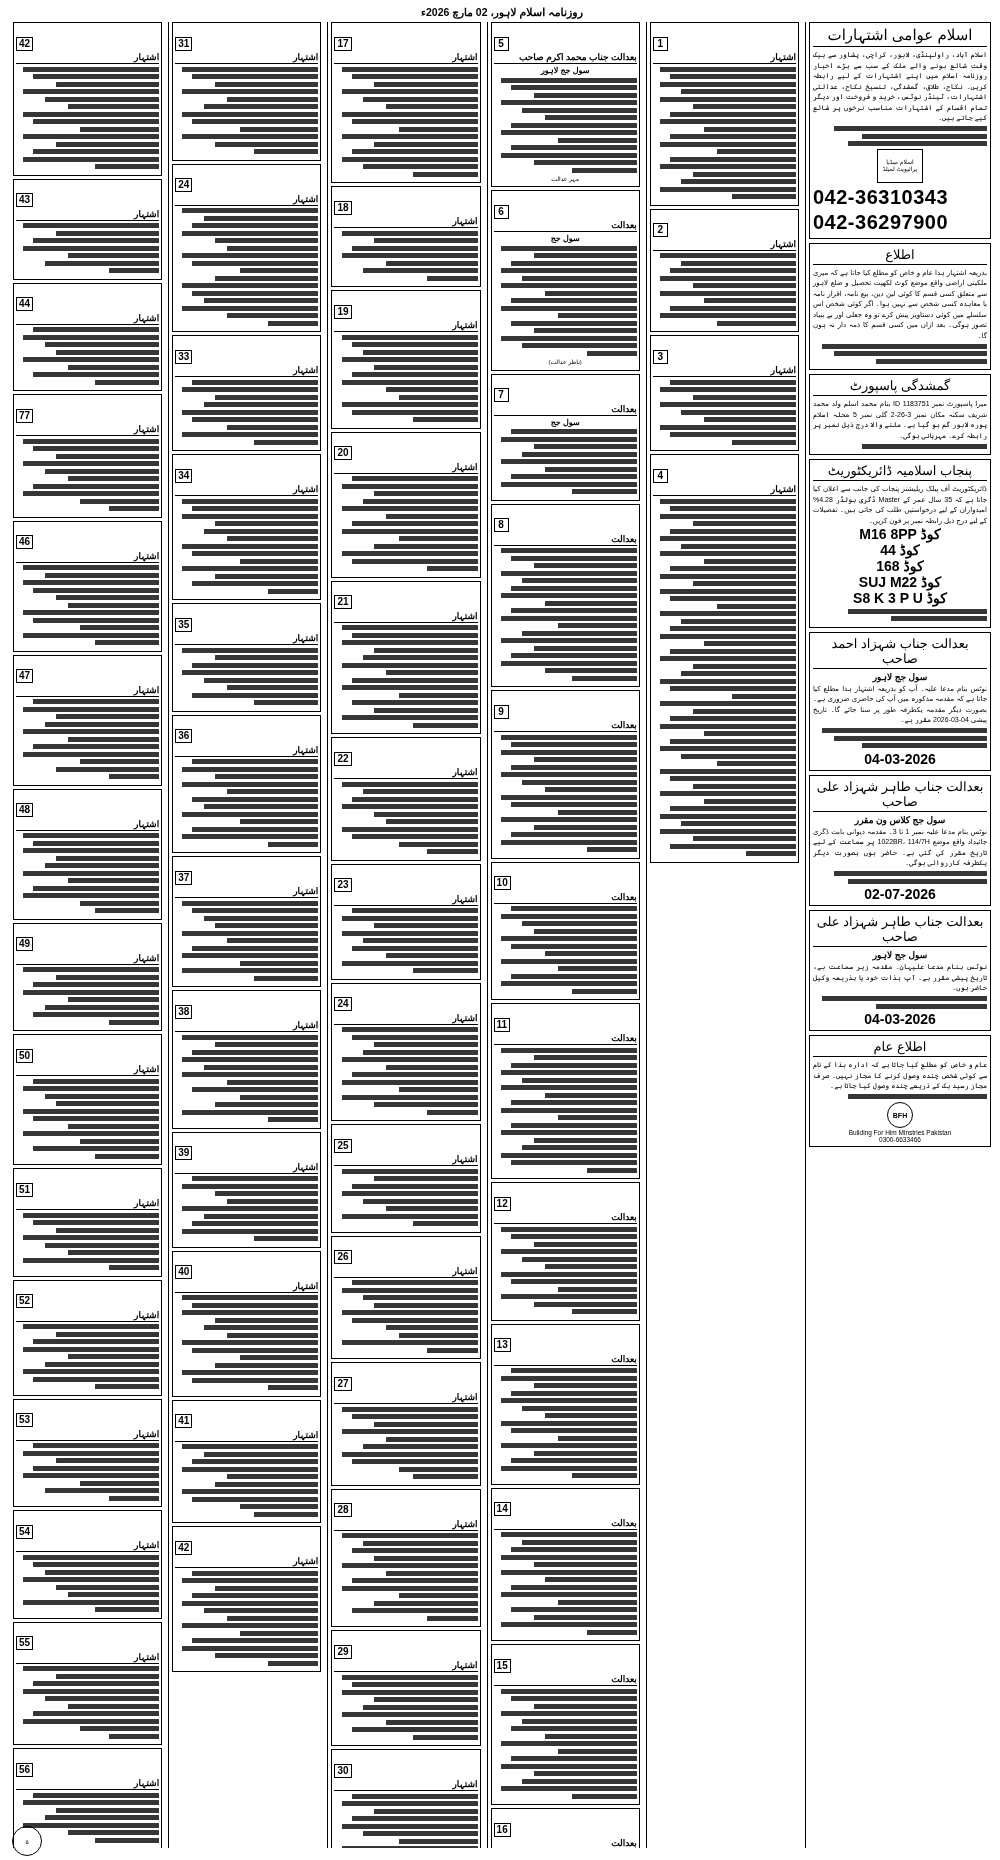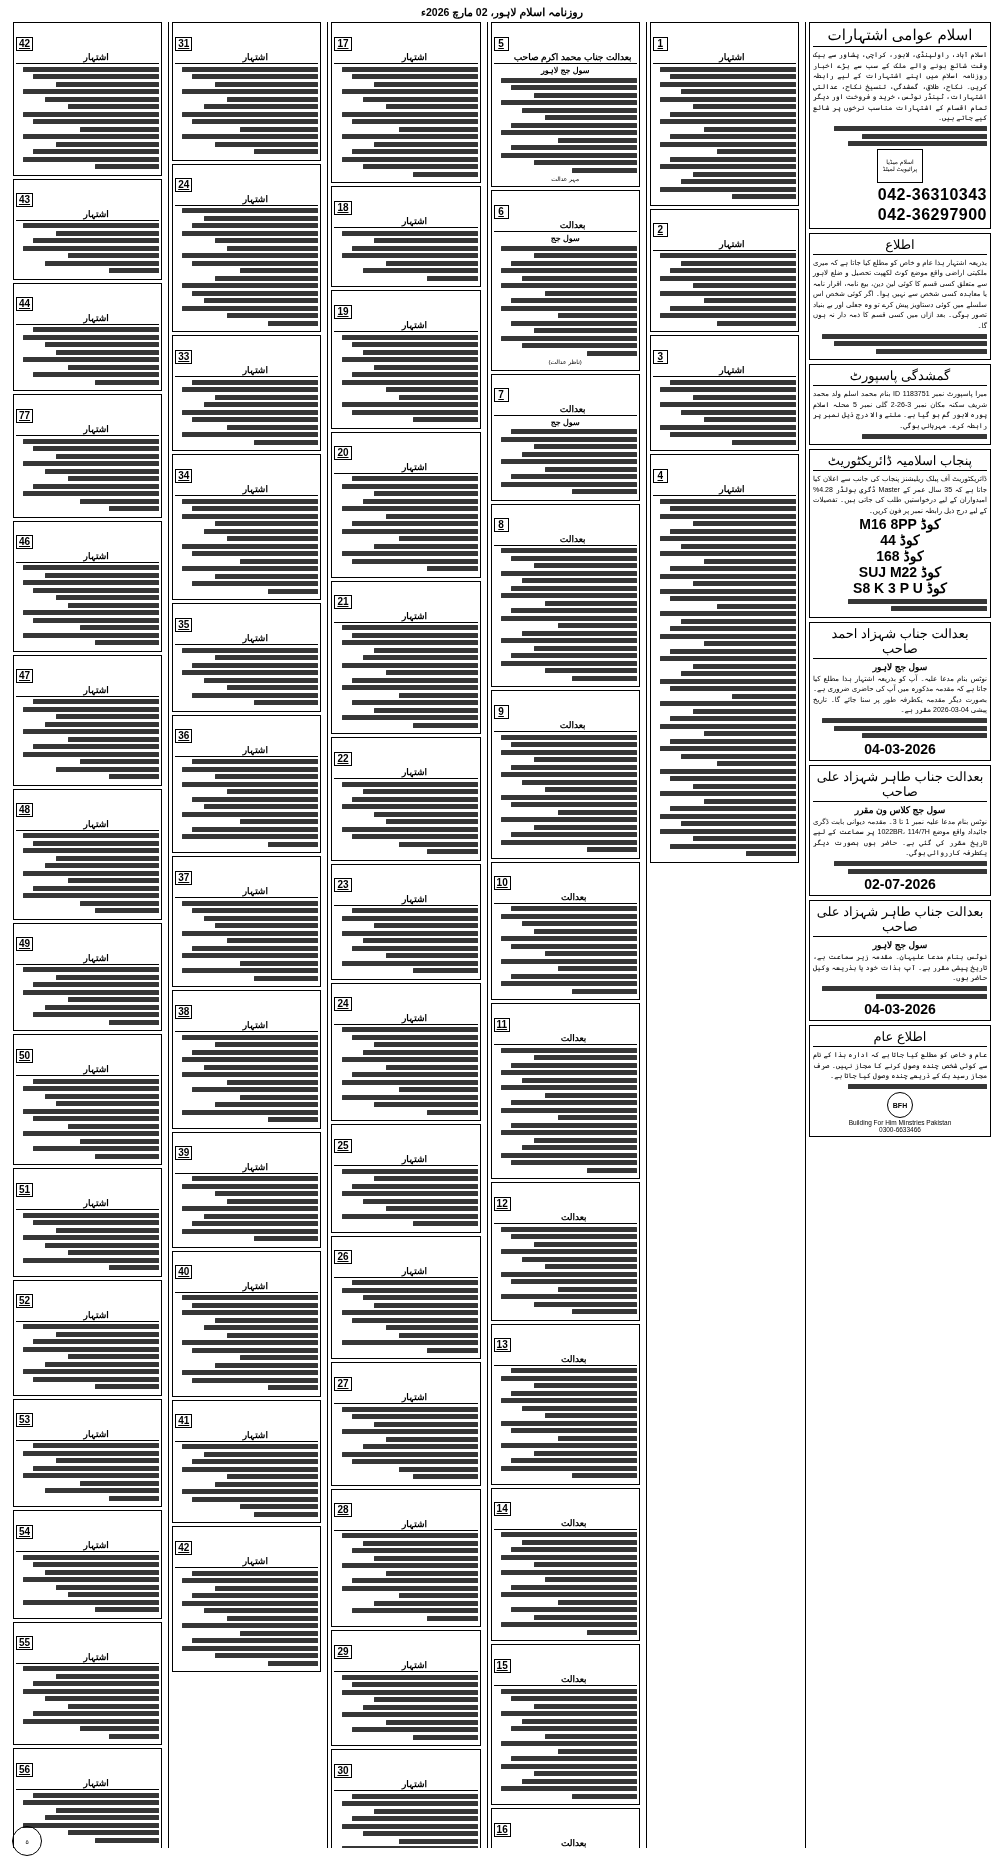--- a/index.html
+++ b/index.html
@@ -60,26 +60,24 @@
     margin-bottom: 2px;
   }
   .nnum {
     font-size: 10px;
     font-weight: bold;
     border: 1px solid #000;
     min-width: 15px;
     text-align: center;
     padding: 0 2px;
     line-height: 12px;
-    text-decoration: underline;
   }
   .ntitle {
     font-size: 9px;
     font-weight: bold;
-    text-align: center;
     flex: 1;
     margin-top: 27px;
   }
   .nbody {
     font-size: 7px;
     line-height: 1.45;
     text-align: justify;
     color: #111;
   }
   
@@ -114,25 +112,25 @@
     font-size: 13px;
     font-weight: normal;
     border-bottom: 1px solid #000;
     padding-bottom: 2px;
     margin-bottom: 3px;
   }
   .adtitle.big { font-size: 15px; }
   .adsub { font-size: 9px; font-weight: bold; margin: 2px 0; }
   .adtext { font-size: 7px; line-height: 1.5; text-align: justify; }
   .phone {
-    font-size: 16px;
+    font-size: 20px;
     font-weight: bold;
     letter-spacing: 0.5px;
     direction: ltr;
-    text-align: right;
+    text-align: left;
     line-height: 1.25;
   }
   .logo-ph {
     width: 46px; height: 34px;
     border: 1px solid #000;
     margin: 2px auto;
     display: flex; align-items: center; justify-content: center;
     font-size: 6px;
     line-height: 1.1;
   }

